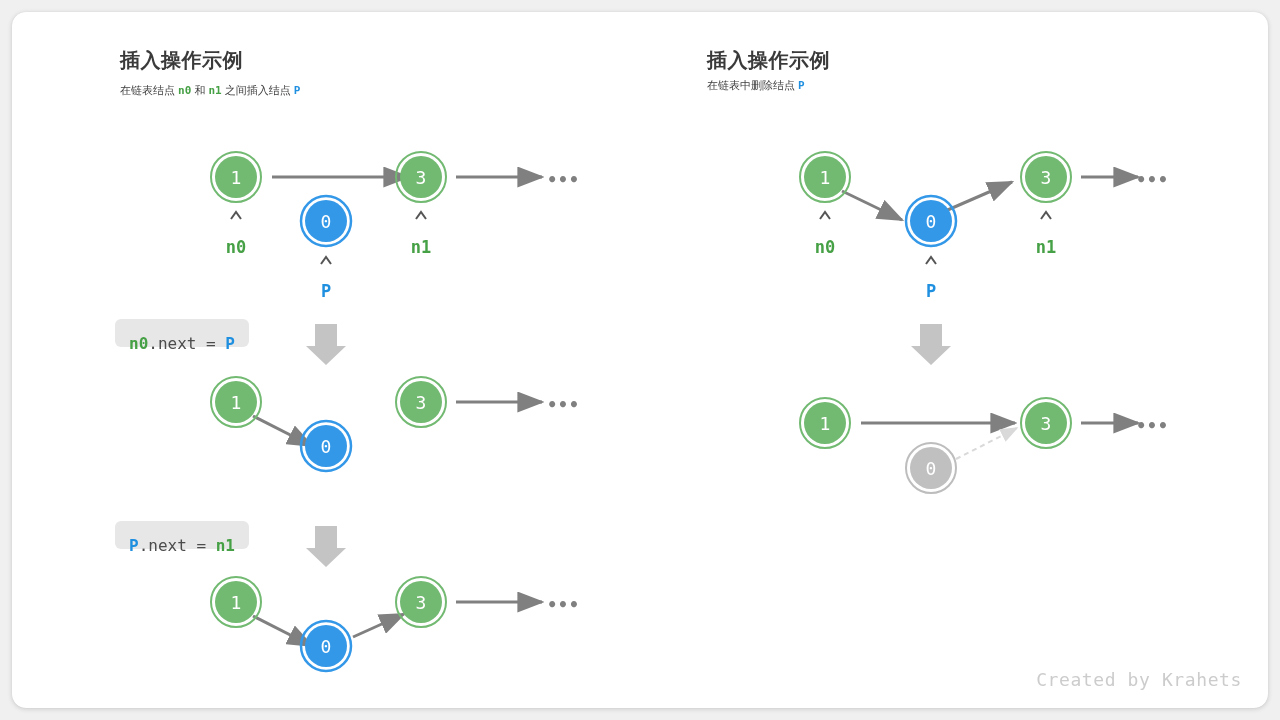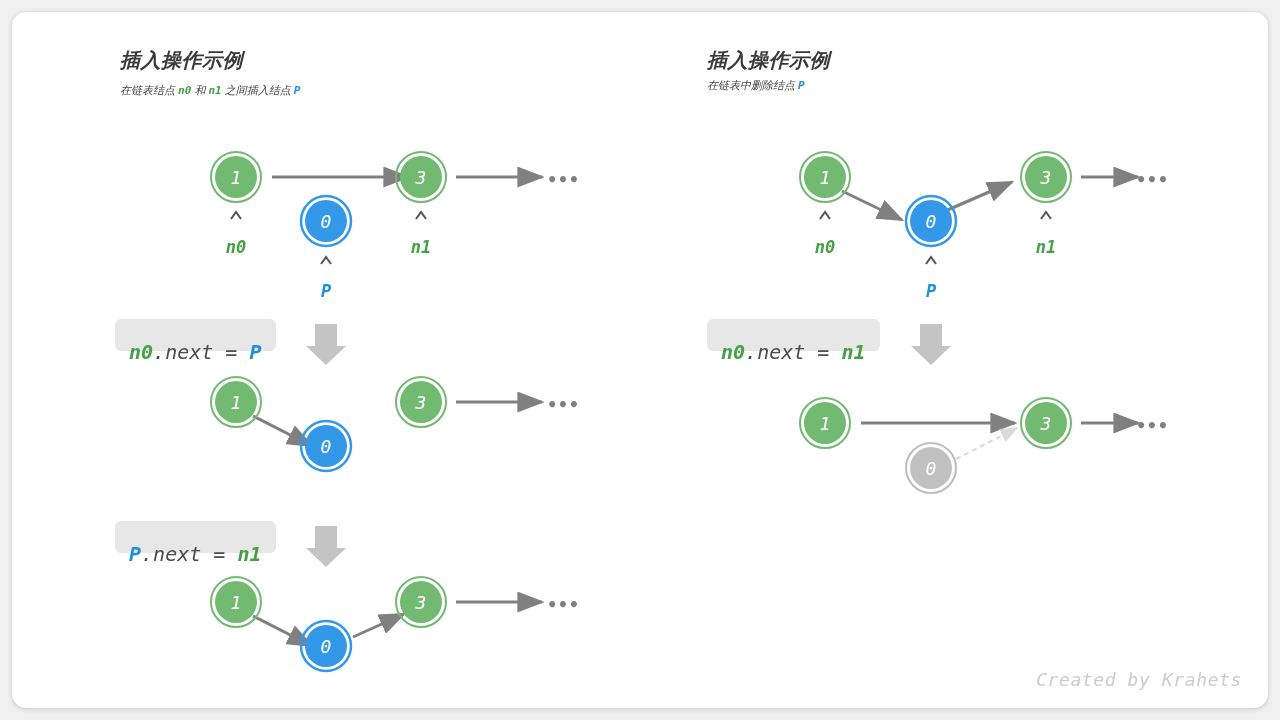--- a/index.html
+++ b/index.html
@@ -21,21 +21,20 @@
   }
   #card {
     position: absolute;
     left: 12px;
     top: 12px;
     width: 1256px;
     height: 696px;
     background: #ffffff;
     border-radius: 14px;
     box-shadow: 0 1px 5px rgba(0,0,0,0.16), 0 0 1px rgba(0,0,0,0.10);
-    font-style: italic;
   }
   .panel-title {
     position: absolute;
     font-size: 20px;
     font-weight: bold;
     color: #3a3a3a;
     letter-spacing: 0.5px;
     white-space: nowrap;
   }
   .panel-sub {
@@ -50,23 +49,23 @@
   }
   .var-green { color: #46a045; }
   .var-blue  { color: #1f8fe0; }
 
   .code-chip {
     position: absolute;
     background: #e7e7e7;
     border-radius: 6px;
     height: 28px;
     line-height: 34px;
-    padding: 16px 14px;
+    padding: 8px 14px;
     font-family: "DejaVu Sans Mono", "Liberation Mono", monospace;
-    font-size: 20px;
+    font-size: 16px;
     color: #4c4c4c;
     white-space: nowrap;
     box-sizing: border-box;
   }
   .code-chip .kw { font-weight: bold; }
 
   svg.layer {
     position: absolute;
     left: 0;
     top: 0;
@@ -114,25 +113,20 @@
       <span>=</span>
       <span class="kw var-blue">P</span>
     </div>
 
     <div class="code-chip" style="left:103px; top:509px;">
       <span class="kw var-blue">P</span><span>.next</span>
       <span>=</span>
       <span class="kw var-green">n1</span>
     </div>
 
-    <div class="code-chip" style="left:695px; top:307px;">
-      <span class="kw var-green">n0</span><span>.next</span>
-      <span>=</span>
-      <span class="kw var-green">n1</span>
-    </div>
 
     <svg class="layer" viewBox="0 0 1256 696">
       <defs>
         <marker id="ah" markerWidth="9" markerHeight="7" refX="8.2" refY="3.5" orient="auto" markerUnits="strokeWidth">
           <path d="M0,0 L9,3.5 L0,7 z" fill="#808080"></path>
         </marker>
         <marker id="ahd" markerWidth="9" markerHeight="7" refX="8.2" refY="3.5" orient="auto" markerUnits="strokeWidth">
           <path d="M0,0 L9,3.5 L0,7 z" fill="#d9d9d9"></path>
         </marker>
       </defs>

